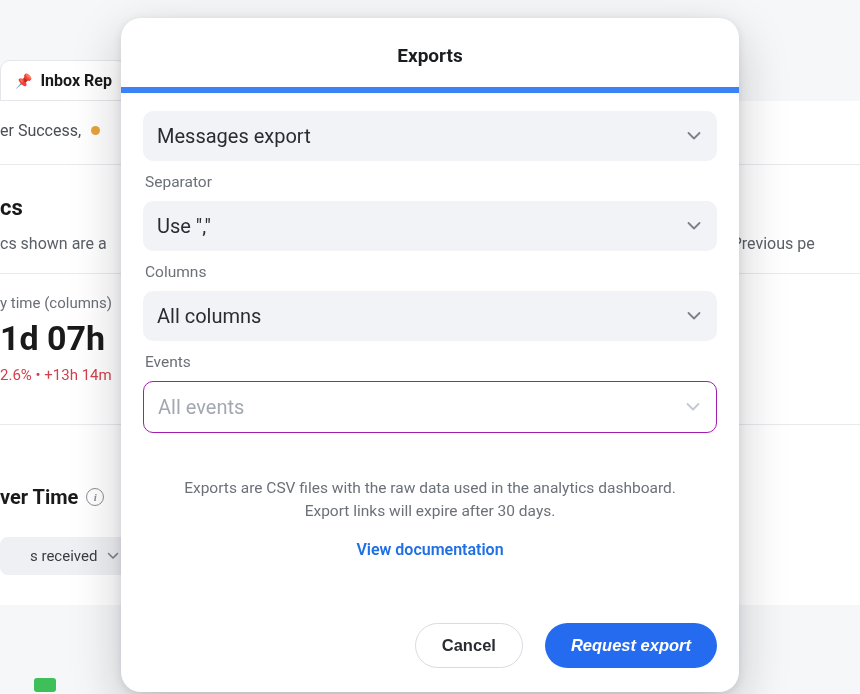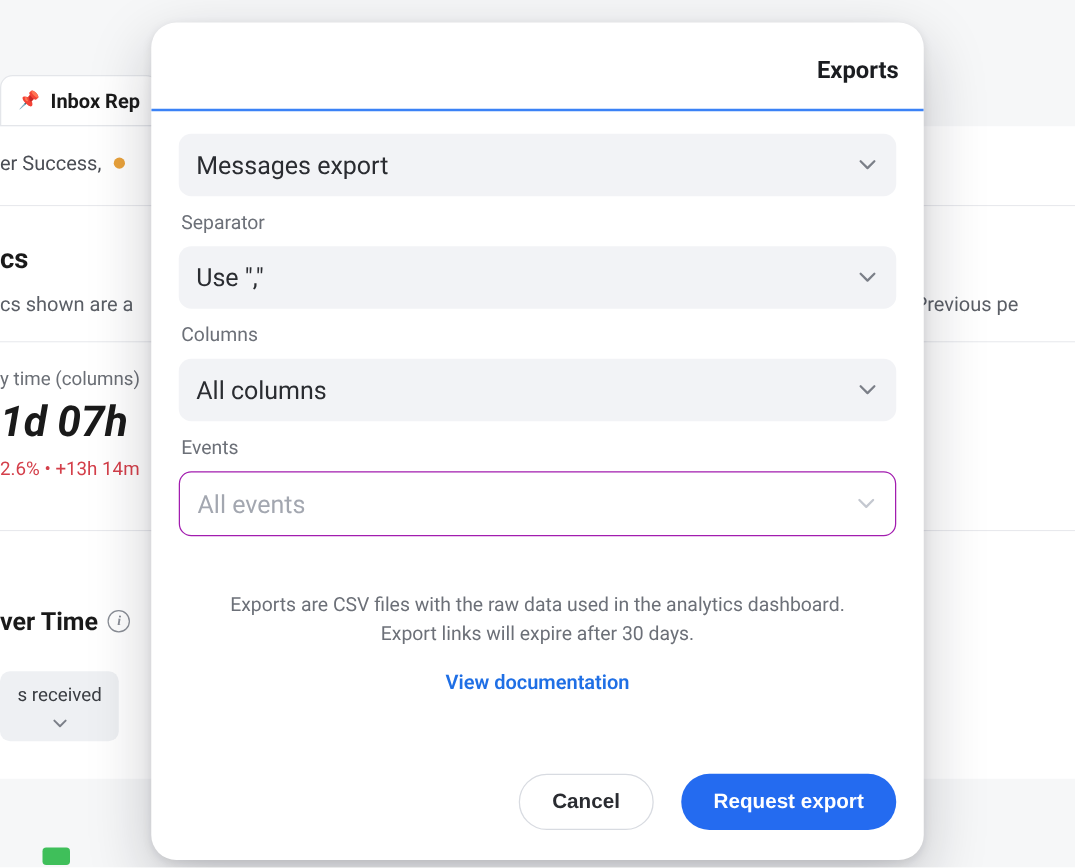--- a/index.html
+++ b/index.html
@@ -63,57 +63,57 @@
     .bg-h { font-size: 22px; font-weight:700; color:#1a1a1a; }
     .bg-sub { margin-top:14px; font-size:16px; color:#5b5f66; }
     .bg-metrics {
       background:#fff;
       padding: 20px 0 40px 180px;
       display:flex;
       gap: 520px;
       border-bottom: 1px solid #e8e9ed;
     }
     .metric-label { font-size:15px; color:#6b6f76; }
-    .metric-value { font-size:34px; font-weight:700; margin-top:6px; color:#1a1a1a;font-style:italic;}
+    .metric-value { font-size:34px; font-weight:700; margin-top:6px; color:#1a1a1a;}
     .metric-delta { margin-top:8px; font-size:15px; }
     .delta-red { color:#d43f4a; }
     .delta-violet { color:#7a4de6; }
     .bg-overtime {
       background:#fff;
       padding: 60px 0 30px 180px;
     }
     .bg-overtime h3 { font-size:20px; font-weight:700; display:flex; align-items:center; gap:8px;}
     .info-circle {
       width:18px;height:18px;border:1.5px solid #8a8e96;border-radius:50%;
       display:inline-flex;align-items:center;justify-content:center;
       font-size:11px;color:#8a8e96;font-family:Georgia,serif;font-style:italic;
     }
     .bg-dropdown {
       margin-top:28px;
       display:inline-flex;align-items:center;gap:10px;
-      background:#eef0f3;border-radius:8px;padding:10px 14px;
-      font-size:15px;color:#3a3d42;flex-direction:column;
+      background:#eef0f3;border-radius:8px;padding:10px 30px;
+      font-size:15px;color:#3a3d42;
     }
     .bg-green { position:absolute; left:34px; bottom:2px; width:22px; height:14px; background:#3fbf5a; border-radius:3px;}
 
     
     .modal {
       position: absolute;
       left: 121px;
       top: 18px;
       width: 618px;
       background: #fff;
       border-radius: 20px;
       box-shadow: 0 18px 50px rgba(20,20,30,0.22), 0 2px 8px rgba(20,20,30,0.10);
       overflow: hidden;
     }
     .modal-header {
-      text-align: right;
+      text-align: center;
       padding: 26px 20px 20px;
-      border-bottom: 2px solid #3b82f6;
+      border-bottom: 6px solid #3b82f6;
     }
     .modal-title { font-size: 19px; font-weight: 700; color:#1b1d21;}
     .modal-body { padding: 18px 22px 8px; }
     .field-label {
       font-size: 15.5px;
       color: #6c7078;
       margin: 12px 2px 10px;
     }
     .field-label:first-child { margin-top: 6px; }
     .select {
@@ -173,20 +173,21 @@
       border: none;
     }
     .btn-secondary {
       background:#fff;
       color:#2a2c31;
       border:1px solid #d8dbe1;
     }
     .btn-primary {
       background:#246bf0;
       color:#fff;
+      font-style:italic;
     }
   </style>
 </head>
 <body>
 
 <div class="bg">
   <div class="bg-wrap">
     <div class="bg-inner">
       <div class="bg-tabrow">
         <div class="bg-tab">

